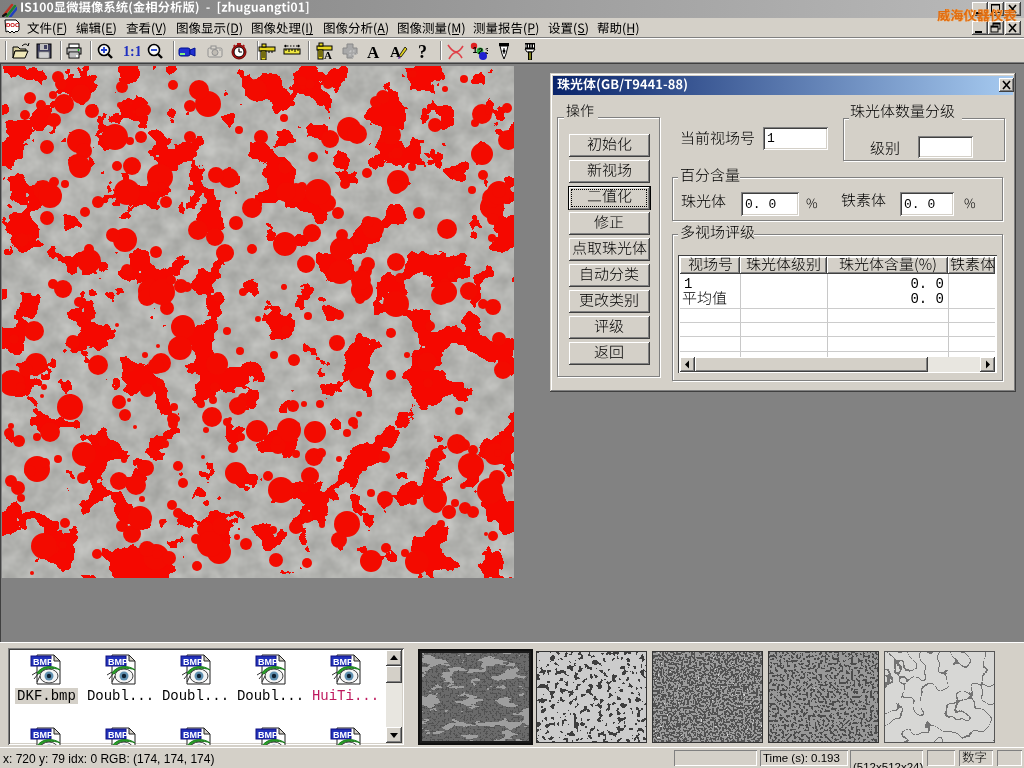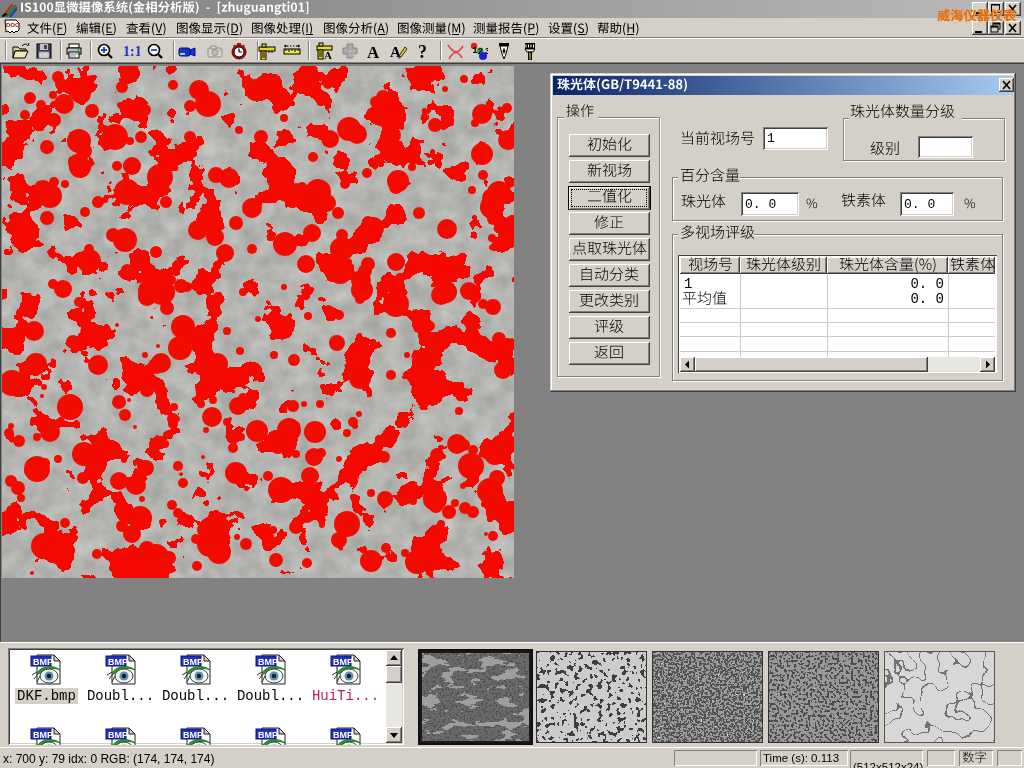--- a/index.html
+++ b/index.html
@@ -927,23 +927,23 @@
             <feFuncA type="discrete" tableValues="0 0 0 0 0 0 0 0 0 0 0 0 0 0 0 0 0 0 1 1"></feFuncA>
           </feComponentTransfer>
         </filter>
       </defs>
       <rect width="111" height="92" fill="#d7d7d5"></rect>
       <rect width="111" height="92" filter="url(#t5g)"></rect>
       <rect width="111" height="92" filter="url(#t5f)"></rect>
       <rect width="111" height="92" fill="none" stroke="#555" stroke-width="2"></rect>
     </svg>
 <div class="abs" style="left:0;top:747px;width:1024px;height:21px;background:#d4d0c8;box-shadow:inset 0 1px 0 #fff"></div>
-<div class="abs" style="left:3px;top:752px;font-size:12px;color:#000">x: 700 y: 79  idx: 0  RGB: (174, 174, 174)</div>
+<div class="abs" style="left:3px;top:752px;font-size:12px;color:#000">x: 720 y: 79  idx: 0  RGB: (174, 174, 174)</div>
 <div class="abs" style="left:674px;top:750px;width:83px;height:16px;box-shadow:inset 1px 1px 0 #808080,inset -1px -1px 0 #fff;font-size:11.5px;color:#000;padding:1.5px 3px;white-space:nowrap;overflow:hidden"></div>
-<div class="abs" style="left:760px;top:750px;width:88px;height:16px;box-shadow:inset 1px 1px 0 #808080,inset -1px -1px 0 #fff;font-size:11.5px;color:#000;padding:1.5px 3px;white-space:nowrap;overflow:hidden">Time (s): 0.113</div>
+<div class="abs" style="left:760px;top:750px;width:88px;height:16px;box-shadow:inset 1px 1px 0 #808080,inset -1px -1px 0 #fff;font-size:11.5px;color:#000;padding:1.5px 3px;white-space:nowrap;overflow:hidden">Time (s): 0.193</div>
 <div class="abs" style="left:850px;top:750px;width:73px;height:16px;box-shadow:inset 1px 1px 0 #808080,inset -1px -1px 0 #fff;font-size:11.5px;color:#000;padding:11px 3px;white-space:nowrap;overflow:hidden">(512x512x24)</div>
 <div class="abs" style="left:927px;top:750px;width:28px;height:16px;box-shadow:inset 1px 1px 0 #808080,inset -1px -1px 0 #fff;font-size:11.5px;color:#000;padding:1.5px 3px;white-space:nowrap;overflow:hidden"></div>
 <div class="abs" style="left:959px;top:750px;width:34px;height:16px;box-shadow:inset 1px 1px 0 #808080,inset -1px -1px 0 #fff;font-size:11.5px;color:#000;padding:1.5px 3px;white-space:nowrap;overflow:hidden"></div>
 <svg style="position:absolute;left:962px;top:752px;overflow:visible" width="26" height="13">
       <path d="M5.7 -0.3C5.4 0.2 5.0 0.9 4.7 1.4L5.1 1.6C5.4 1.2 5.9 0.5 6.2 -0.1ZM1.2 -0.1C1.6 0.5 2.0 1.2 2.1 1.6L2.6 1.4C2.4 0.9 2.1 0.2 1.7 -0.2ZM5.4 6.4C5.1 7.2 4.6 7.8 4.0 8.4C3.5 8.1 2.9 7.8 2.4 7.6C2.6 7.2 2.8 6.8 3.0 6.4ZM1.6 7.8C2.2 8.1 3.0 8.4 3.6 8.7C2.7 9.4 1.7 9.9 0.6 10.1C0.7 10.2 0.9 10.4 0.9 10.6C2.1 10.3 3.2 9.8 4.1 9.0C4.6 9.2 5.0 9.5 5.3 9.7L5.7 9.3C5.4 9.1 5.0 8.9 4.5 8.6C5.2 7.9 5.8 7.1 6.1 6.0L5.7 5.8L5.6 5.9H3.3L3.6 5.1L3.1 5.0C3.0 5.3 2.9 5.6 2.7 5.9H1.0V6.4H2.5C2.2 6.9 1.9 7.4 1.6 7.8ZM3.4 -0.6V1.8H0.7V2.3H3.2C2.6 3.2 1.6 4.1 0.6 4.6C0.7 4.7 0.9 4.9 1.0 5.1C1.8 4.6 2.7 3.8 3.4 2.9V4.7H4.0V2.8C4.6 3.2 5.6 4.0 5.9 4.3L6.3 3.8C5.9 3.6 4.5 2.6 4.0 2.3H6.6V1.8H4.0V-0.6ZM9.1 6.7C8.6 5.5 8.2 4.0 7.9 2.5V2.4H10.3C10.1 4.1 9.7 5.5 9.1 6.7ZM8.0 -0.5C7.7 1.7 7.1 3.8 6.1 5.1C6.3 5.2 6.5 5.4 6.6 5.4C7.0 4.9 7.3 4.2 7.6 3.5C7.9 4.9 8.3 6.2 8.8 7.3C8.1 8.6 7.1 9.6 5.7 10.3C5.8 10.4 6.0 10.6 6.0 10.8C7.4 10.0 8.4 9.1 9.1 7.9C9.8 9.1 10.6 10.0 11.7 10.6C11.7 10.5 11.9 10.3 12.1 10.1C11.0 9.6 10.1 8.6 9.4 7.3C10.1 6.0 10.6 4.4 10.9 2.4H11.8V1.9H8.1C8.3 1.2 8.4 0.4 8.6 -0.4Z M18.4 5.3V6.2H13.4V6.7H18.4V9.9C18.4 10.1 18.4 10.1 18.2 10.2C18.0 10.2 17.2 10.2 16.3 10.1C16.4 10.3 16.6 10.6 16.6 10.7C17.7 10.7 18.2 10.7 18.6 10.6C18.9 10.5 19.1 10.3 19.1 9.9V6.7H24.1V6.2H19.1V5.5C20.2 5.0 21.4 4.1 22.2 3.3L21.8 3.0L21.6 3.0H15.4V3.6H21.0C20.3 4.2 19.3 4.9 18.4 5.3ZM17.9 -0.5C18.2 -0.1 18.5 0.3 18.7 0.8H13.6V3.2H14.2V1.3H23.3V3.2H23.9V0.8H19.4C19.2 0.3 18.9 -0.3 18.5 -0.7Z" fill="#000000"></path>
     </svg>
 <div class="abs" style="left:997px;top:750px;width:25px;height:16px;box-shadow:inset 1px 1px 0 #808080,inset -1px -1px 0 #fff;font-size:11.5px;color:#000;padding:1.5px 3px;white-space:nowrap;overflow:hidden"></div>
 <svg style="position:absolute;left:937.7px;top:10.2px;overflow:visible" width="80" height="13">
       <path d="M1.4 0.9V4.7C1.4 6.5 1.3 8.8 0.3 10.5C0.6 10.7 1.2 11.2 1.5 11.4C2.6 9.6 2.9 6.7 2.9 4.7V2.3H8.1C8.2 4.7 8.4 6.9 8.9 8.5C8.3 9.3 7.6 9.9 6.7 10.4C7.1 10.7 7.6 11.3 7.8 11.6C8.4 11.1 9.0 10.7 9.4 10.1C9.9 11.0 10.4 11.5 11.1 11.5C12.2 11.5 12.7 10.9 12.9 8.6C12.5 8.4 12.0 8.1 11.7 7.7C11.6 9.3 11.5 10.0 11.3 10.0C11.0 10.0 10.7 9.5 10.5 8.7C11.4 7.3 11.9 5.5 12.3 3.5L10.9 3.3C10.7 4.5 10.4 5.5 10.0 6.5C9.8 5.3 9.7 3.9 9.6 2.3H12.6V0.9H11.7L12.4 0.1C12.1 -0.2 11.3 -0.7 10.7 -1.0L9.8 -0.1C10.3 0.2 10.9 0.6 11.3 0.9H9.6C9.6 0.3 9.6 -0.3 9.6 -0.9H8.0L8.1 0.9ZM3.1 8.0C3.6 8.2 4.3 8.5 4.8 8.8C4.3 9.2 3.6 9.6 2.8 9.8C3.1 10.1 3.4 10.6 3.6 10.9C4.5 10.6 5.3 10.1 6.0 9.4C6.4 9.7 6.8 9.9 7.1 10.1L7.9 9.1C7.6 8.9 7.3 8.7 6.9 8.5C7.4 7.7 7.9 6.7 8.1 5.5L7.3 5.3L7.0 5.3H5.7C5.8 4.9 6.0 4.6 6.1 4.2H7.8V3.0H3.2V4.2H4.7C4.6 4.6 4.5 4.9 4.3 5.3H3.1V6.5H3.8C3.6 7.0 3.3 7.5 3.1 8.0ZM6.5 6.5C6.3 7.0 6.0 7.4 5.7 7.8L4.8 7.4L5.3 6.5Z M14.4 0.4C15.2 0.8 16.2 1.4 16.7 1.9L17.6 0.7C17.1 0.2 16.1 -0.4 15.3 -0.7ZM13.7 4.1C14.4 4.5 15.4 5.1 15.8 5.6L16.7 4.4C16.2 4.0 15.3 3.4 14.5 3.1ZM14.0 10.4 15.4 11.3C16.0 10.0 16.6 8.4 17.1 7.0L15.9 6.2C15.3 7.7 14.5 9.4 14.0 10.4ZM20.7 4.3C21.0 4.6 21.4 5.0 21.6 5.3H19.8L20.0 4.1H21.1ZM18.9 -0.9C18.4 0.5 17.6 2.1 16.8 3.0C17.1 3.2 17.8 3.6 18.1 3.9C18.3 3.7 18.4 3.5 18.6 3.2C18.5 3.9 18.5 4.6 18.4 5.3H17.0V6.7H18.2C18.0 7.8 17.9 8.7 17.7 9.5H23.2C23.2 9.7 23.1 9.8 23.0 9.9C22.9 10.1 22.8 10.1 22.5 10.1C22.3 10.1 21.8 10.1 21.2 10.1C21.4 10.4 21.6 11.0 21.6 11.4C22.2 11.4 22.8 11.4 23.2 11.3C23.7 11.3 24.0 11.1 24.3 10.7C24.5 10.5 24.6 10.1 24.7 9.5H25.7V8.1H24.9L25.0 6.7H26.0V5.3H25.1L25.2 3.4C25.2 3.2 25.2 2.7 25.2 2.7H18.9C19.1 2.4 19.3 2.1 19.4 1.8H25.7V0.4H20.1C20.2 0.1 20.3 -0.2 20.4 -0.5ZM20.3 7.1C20.7 7.4 21.1 7.8 21.4 8.1H19.5L19.6 6.7H20.8ZM21.8 4.1H23.7L23.7 5.3H22.4L22.7 5.1C22.5 4.8 22.1 4.4 21.8 4.1ZM21.4 6.7H23.6C23.5 7.3 23.5 7.8 23.4 8.1H22.2L22.6 7.9C22.3 7.5 21.9 7.1 21.4 6.7Z M33.4 -0.0C34.0 0.8 34.5 1.9 34.7 2.6L36.0 1.8C35.8 1.1 35.2 0.1 34.7 -0.7ZM37.1 -0.1C36.7 2.4 36.1 4.7 34.8 6.6C33.7 4.8 33.0 2.6 32.6 0.1L31.1 0.3C31.6 3.4 32.4 5.9 33.7 7.9C32.8 8.9 31.6 9.7 30.0 10.3C30.3 10.6 30.8 11.1 31.0 11.5C32.5 10.9 33.7 10.1 34.7 9.1C35.6 10.1 36.8 10.9 38.2 11.5C38.4 11.1 39.0 10.4 39.3 10.1C37.9 9.6 36.7 8.8 35.8 7.9C37.4 5.7 38.2 3.1 38.7 0.1ZM29.6 -0.9C28.9 1.0 27.8 2.9 26.6 4.1C26.8 4.5 27.3 5.4 27.4 5.7C27.7 5.4 28.0 5.1 28.3 4.7V11.5H29.8V2.3C30.3 1.5 30.7 0.5 31.1 -0.4Z M42.6 1.0H44.1V2.1H42.6ZM48.2 1.0H49.8V2.1H48.2ZM47.6 3.9C48.0 4.1 48.5 4.4 48.9 4.6H46.0C46.2 4.3 46.4 3.9 46.6 3.6L45.6 3.4V-0.4H41.2V3.5H44.9C44.7 3.9 44.5 4.2 44.2 4.6H40.2V6.0H42.8C42.0 6.6 41.1 7.1 39.9 7.6C40.2 7.9 40.6 8.5 40.7 8.8L41.2 8.6V11.5H42.6V11.2H44.0V11.4H45.6V7.3H43.5C44.0 6.9 44.5 6.4 44.9 6.0H47.1C47.5 6.5 48.0 6.9 48.6 7.3H46.7V11.5H48.2V11.2H49.8V11.4H51.3V8.8L51.6 8.9C51.8 8.5 52.3 7.9 52.6 7.6C51.3 7.3 50.1 6.7 49.1 6.0H52.2V4.6H50.0L50.4 4.2C50.1 4.0 49.6 3.7 49.1 3.5H51.3V-0.4H46.7V3.5H48.1ZM42.6 9.8V8.7H44.0V9.8ZM48.2 9.8V8.7H49.8V9.8Z M59.8 -0.0C60.4 0.8 60.9 1.9 61.1 2.6L62.4 1.8C62.2 1.1 61.6 0.1 61.1 -0.7ZM63.5 -0.1C63.1 2.4 62.5 4.7 61.2 6.6C60.1 4.8 59.4 2.6 59.0 0.1L57.5 0.3C58.0 3.4 58.8 5.9 60.1 7.9C59.2 8.9 58.0 9.7 56.4 10.3C56.7 10.6 57.2 11.1 57.4 11.5C58.9 10.9 60.1 10.1 61.1 9.1C62.0 10.1 63.2 10.9 64.6 11.5C64.8 11.1 65.4 10.4 65.7 10.1C64.3 9.6 63.1 8.8 62.2 7.9C63.8 5.7 64.6 3.1 65.1 0.1ZM56.0 -0.9C55.3 1.0 54.2 2.9 53.0 4.1C53.2 4.5 53.7 5.4 53.8 5.7C54.1 5.4 54.4 5.1 54.7 4.7V11.5H56.2V2.3C56.7 1.5 57.1 0.5 57.5 -0.4Z M69.1 11.5C69.5 11.2 70.1 11.0 73.9 9.9C73.8 9.6 73.7 8.9 73.6 8.5L70.8 9.3V7.0C71.4 6.6 72.0 6.1 72.5 5.6C73.5 8.3 75.1 10.2 77.9 11.2C78.1 10.7 78.6 10.1 78.9 9.8C77.7 9.5 76.7 8.9 75.9 8.2C76.7 7.8 77.5 7.2 78.3 6.6L77.0 5.7C76.5 6.2 75.7 6.7 75.0 7.2C74.6 6.7 74.2 6.1 74.0 5.4H78.4V4.1H73.4V3.3H77.5V2.1H73.4V1.4H78.0V0.0H73.4V-0.9H71.8V0.0H67.3V1.4H71.8V2.1H68.0V3.3H71.8V4.1H66.7V5.4H70.5C69.3 6.3 67.8 7.1 66.3 7.6C66.6 7.9 67.1 8.5 67.3 8.9C67.9 8.7 68.5 8.4 69.1 8.1V9.0C69.1 9.6 68.7 9.9 68.4 10.1C68.7 10.4 69.0 11.1 69.1 11.5Z" fill="#f8b060"></path>
     </svg>

